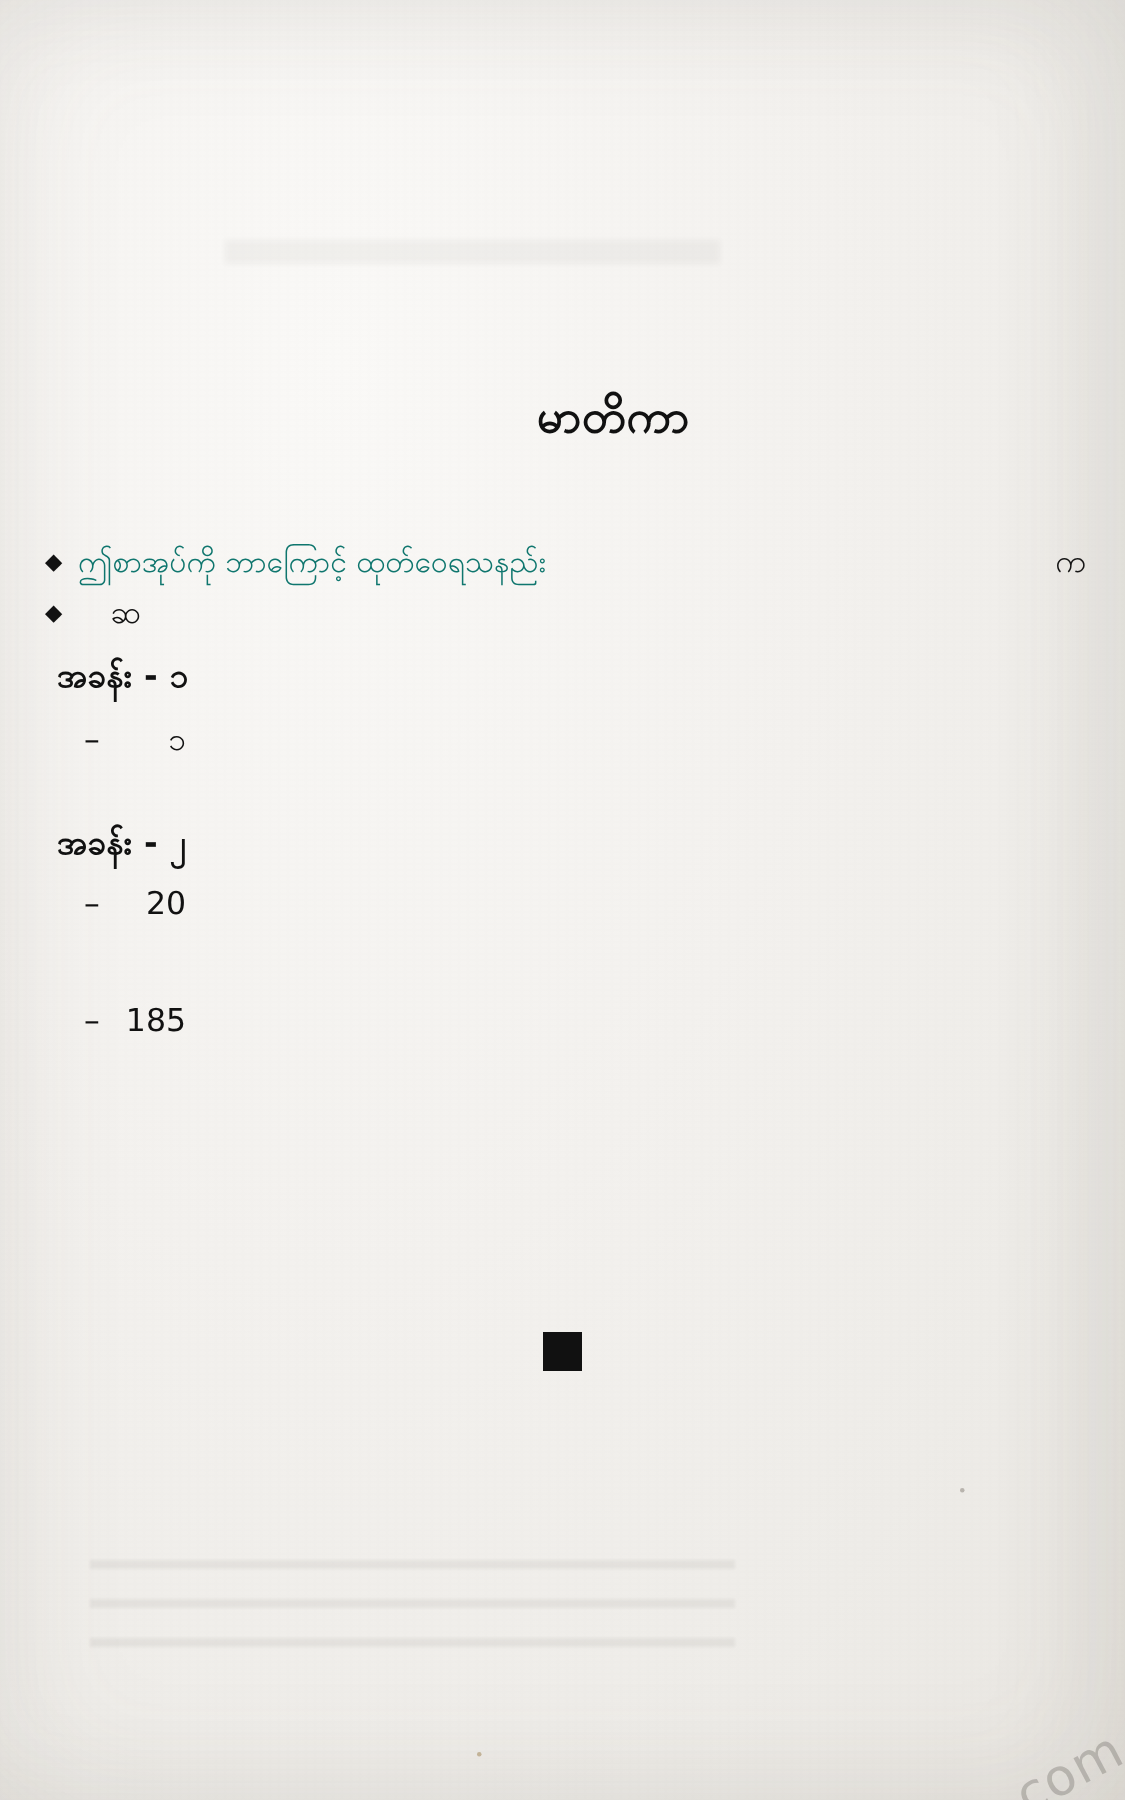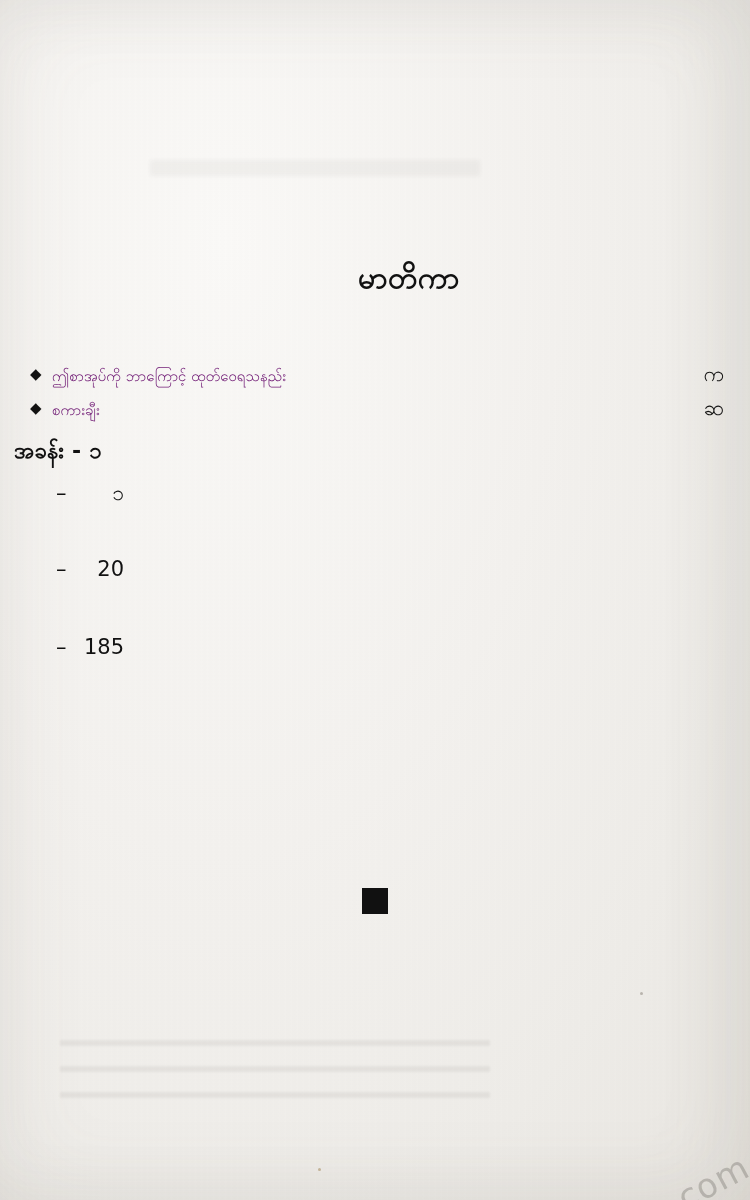--- a/index.html
+++ b/index.html
@@ -83,38 +83,39 @@
   }
   .bullet-dash {
     width: 26px;
     flex: 0 0 26px;
     font-size: 21px;
     color: #111;
     padding-left: 26px;
   }
   .entry-text {
     flex: 1 1 auto;
-    font-size: 15px;
-    color: #701a75;
+    font-size: 20px;
+    color: #0f766e;
     white-space: nowrap;
   }
   .entry-page {
     flex: 0 0 auto;
     font-size: 21px;
     color: #111;
     text-align: right;
     min-width: 42px;
   }
 
   .section-head {
     padding: 0 26px 0 14px;
     font-size: 22px;
     font-weight: 700;
     color: #111;
     letter-spacing: 0.2px;
+    margin-left: 24px;
   }
 
   .sp-a { height: 10px; }
   .sp-b { height: 34px; }
   .sp-c { height: 8px; }
 
   .end-mark {
     position: absolute;
     top: 888px;
     left: 0;
@@ -194,35 +195,35 @@
   <div class="toc">
 
     <div class="toc-entry">
       <span class="bullet-diamond">◆</span>
       <span class="entry-text">ဤစာအုပ်ကို ဘာကြောင့် ထုတ်ဝေရသနည်း</span>
       <span class="entry-page">က</span>
     </div>
 
     <div class="toc-entry">
       <span class="bullet-diamond">◆</span>
-      <span class="entry-text">စကားချီး</span>
       <span class="entry-page">ဆ</span>
     </div>
 
     <div class="sp-c"></div>
 
     <div class="section-head">အခန်း - ၁</div>
     <div class="sp-a"></div>
     <div class="toc-entry">
       <span class="bullet-dash">–</span>
       <span class="entry-page">၁</span>
     </div>
 
     <div class="sp-b"></div>
 
+    <div class="section-head">အခန်း - ၂</div>
     <div class="sp-a"></div>
     <div class="toc-entry">
       <span class="bullet-dash">–</span>
       <span class="entry-page">20</span>
     </div>
 
     <div class="sp-b"></div>
 
     <div class="sp-a"></div>
     <div class="toc-entry">

